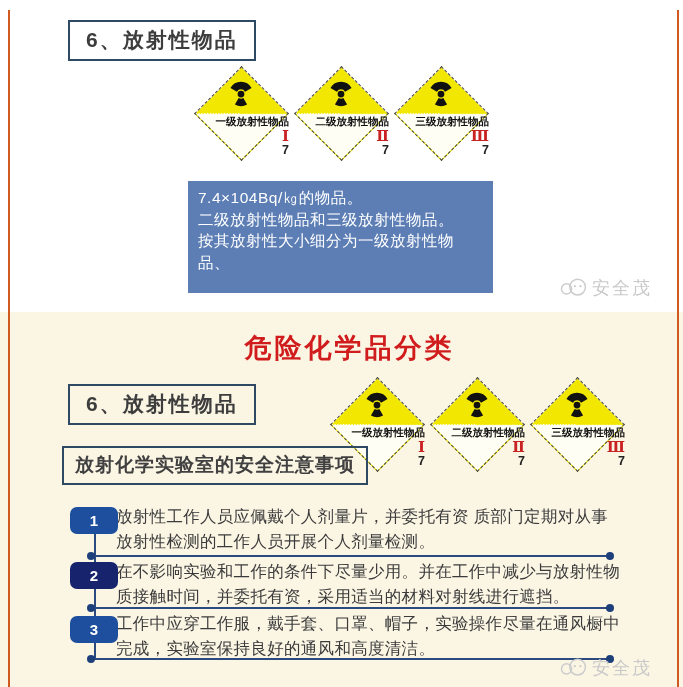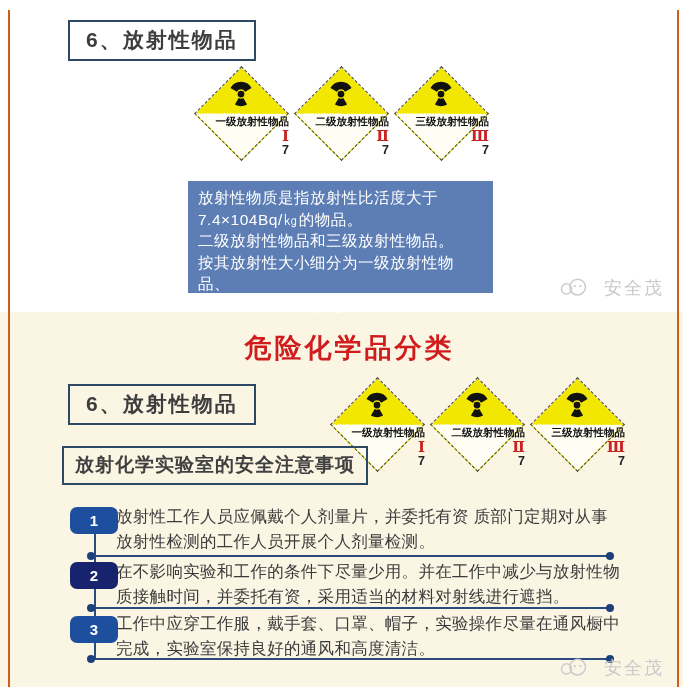--- a/index.html
+++ b/index.html
@@ -198,21 +198,21 @@
     background: #1d3f7a;
   }
   .sep-line .dot-left { left: -3px; }
   .sep-line .dot-right { right: -4px; }
 
   
   .watermark {
     position: absolute;
     display: flex;
     align-items: center;
-    gap: 14px;
+    gap: 2px;
     color: #c9c9c9;
     font-size: 18px;
     letter-spacing: 2px;
     z-index: 6;
   }
   .wm-icon { width: 34px; height: 24px; }
 </style>
 </head>
 <body>
 
@@ -268,25 +268,23 @@
       <svg class="trefoil" viewBox="0 0 32 32">
           <use href="#trefoil-shape"></use>
         </svg>
       <div class="d-label">三级放射性物品</div>
       <div class="d-numeral">Ⅲ</div>
       <div class="d-seven">7</div>
     </div>
   </div>
 
   <div class="info-box">
-    <div>放射性物质是指放射性比活度大于</div>
     <div>7.4×104Bq/㎏的物品。</div>
     <div>二级放射性物品和三级放射性物品。</div>
     <div>按其放射性大小细分为一级放射性物品、</div>
-    <div>如：金属铀、六氟化铀、金属钍等。</div>
   </div>
 
   <div class="watermark" style="left:556px;top:266px">
     <svg class="wm-icon" viewBox="0 0 32 26">
         <use href="#wm-logo"></use>
       </svg>
     <span>安全茂</span>
   </div>
 
   <div class="red-heading">危险化学品分类</div>

